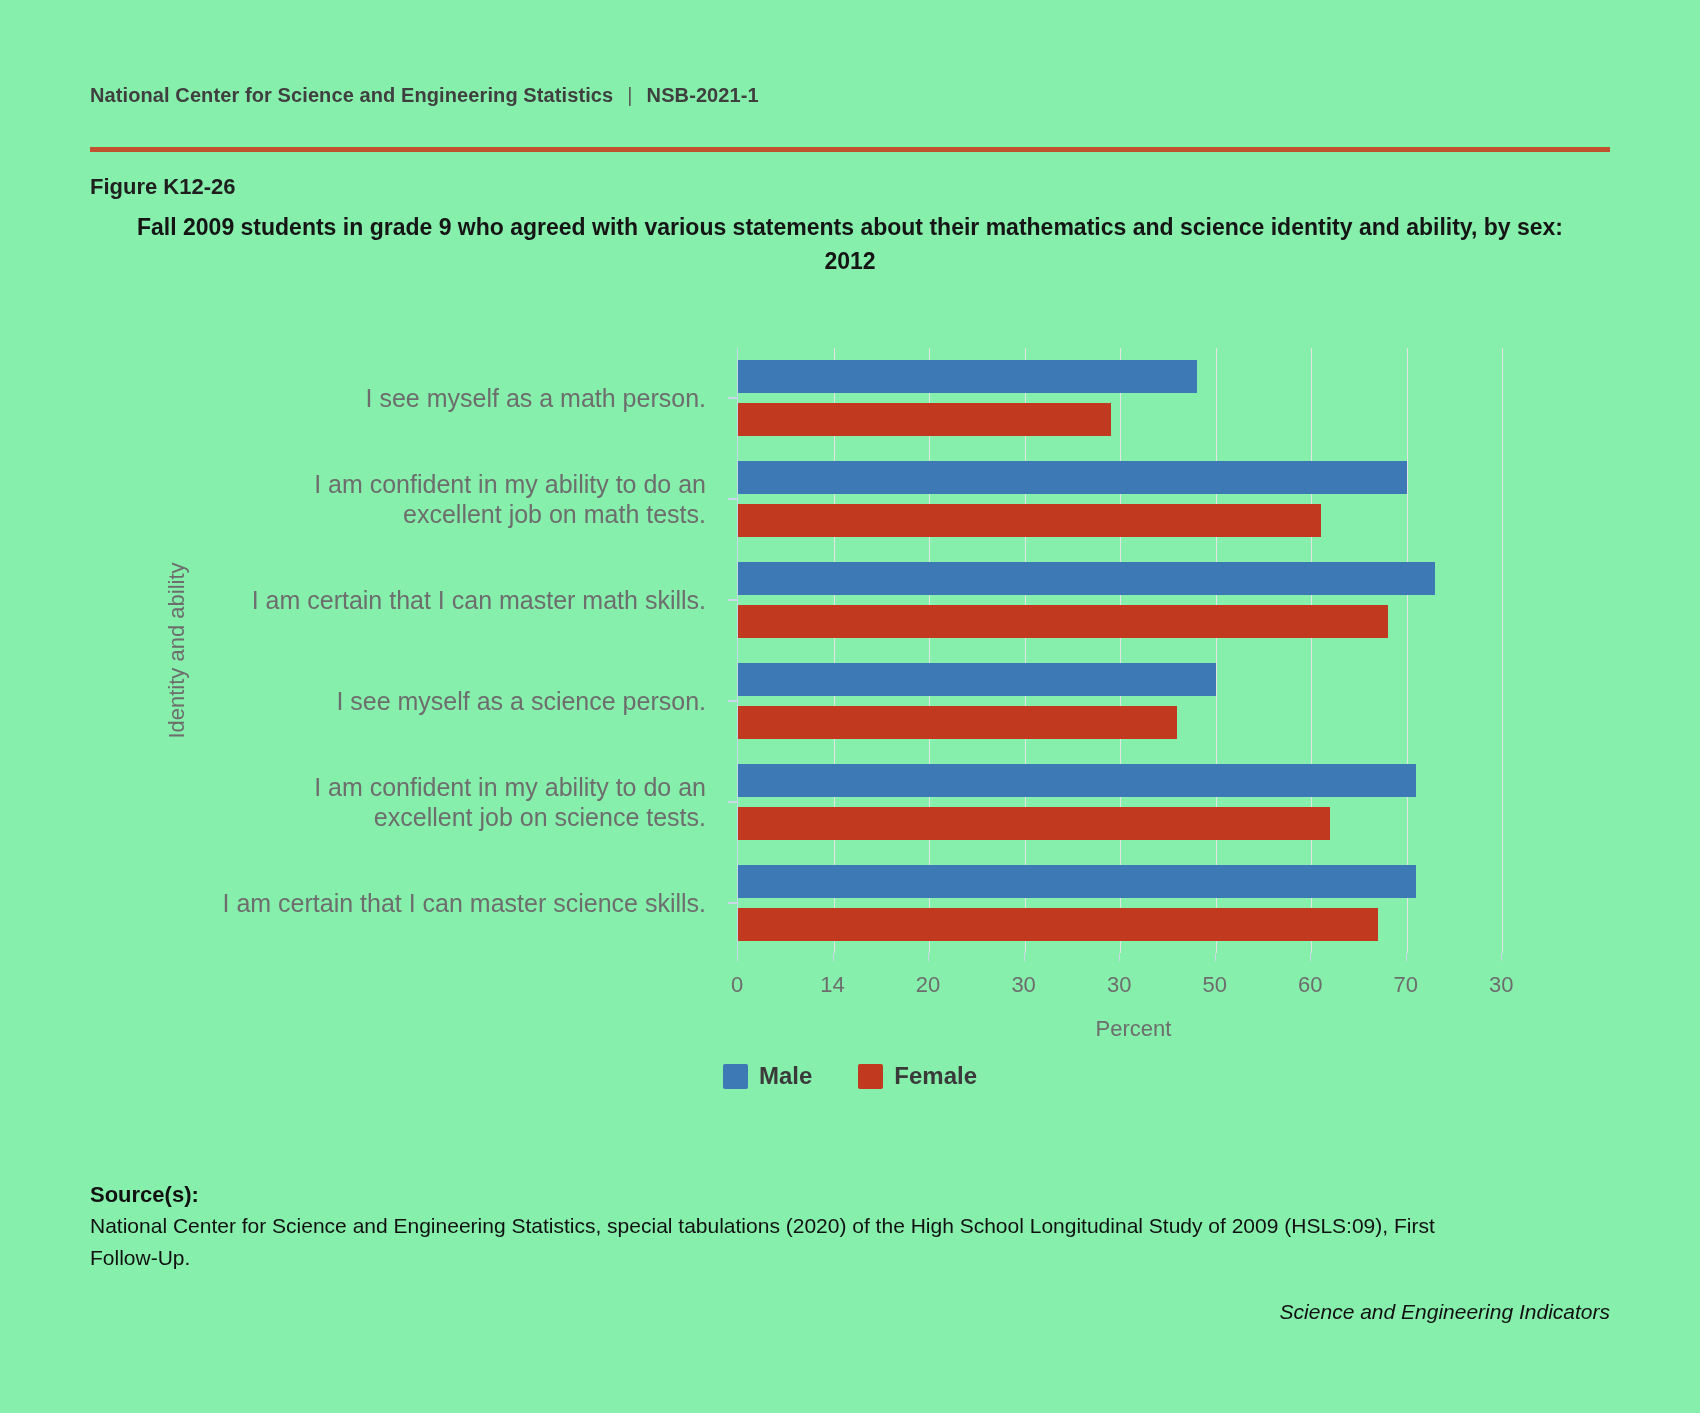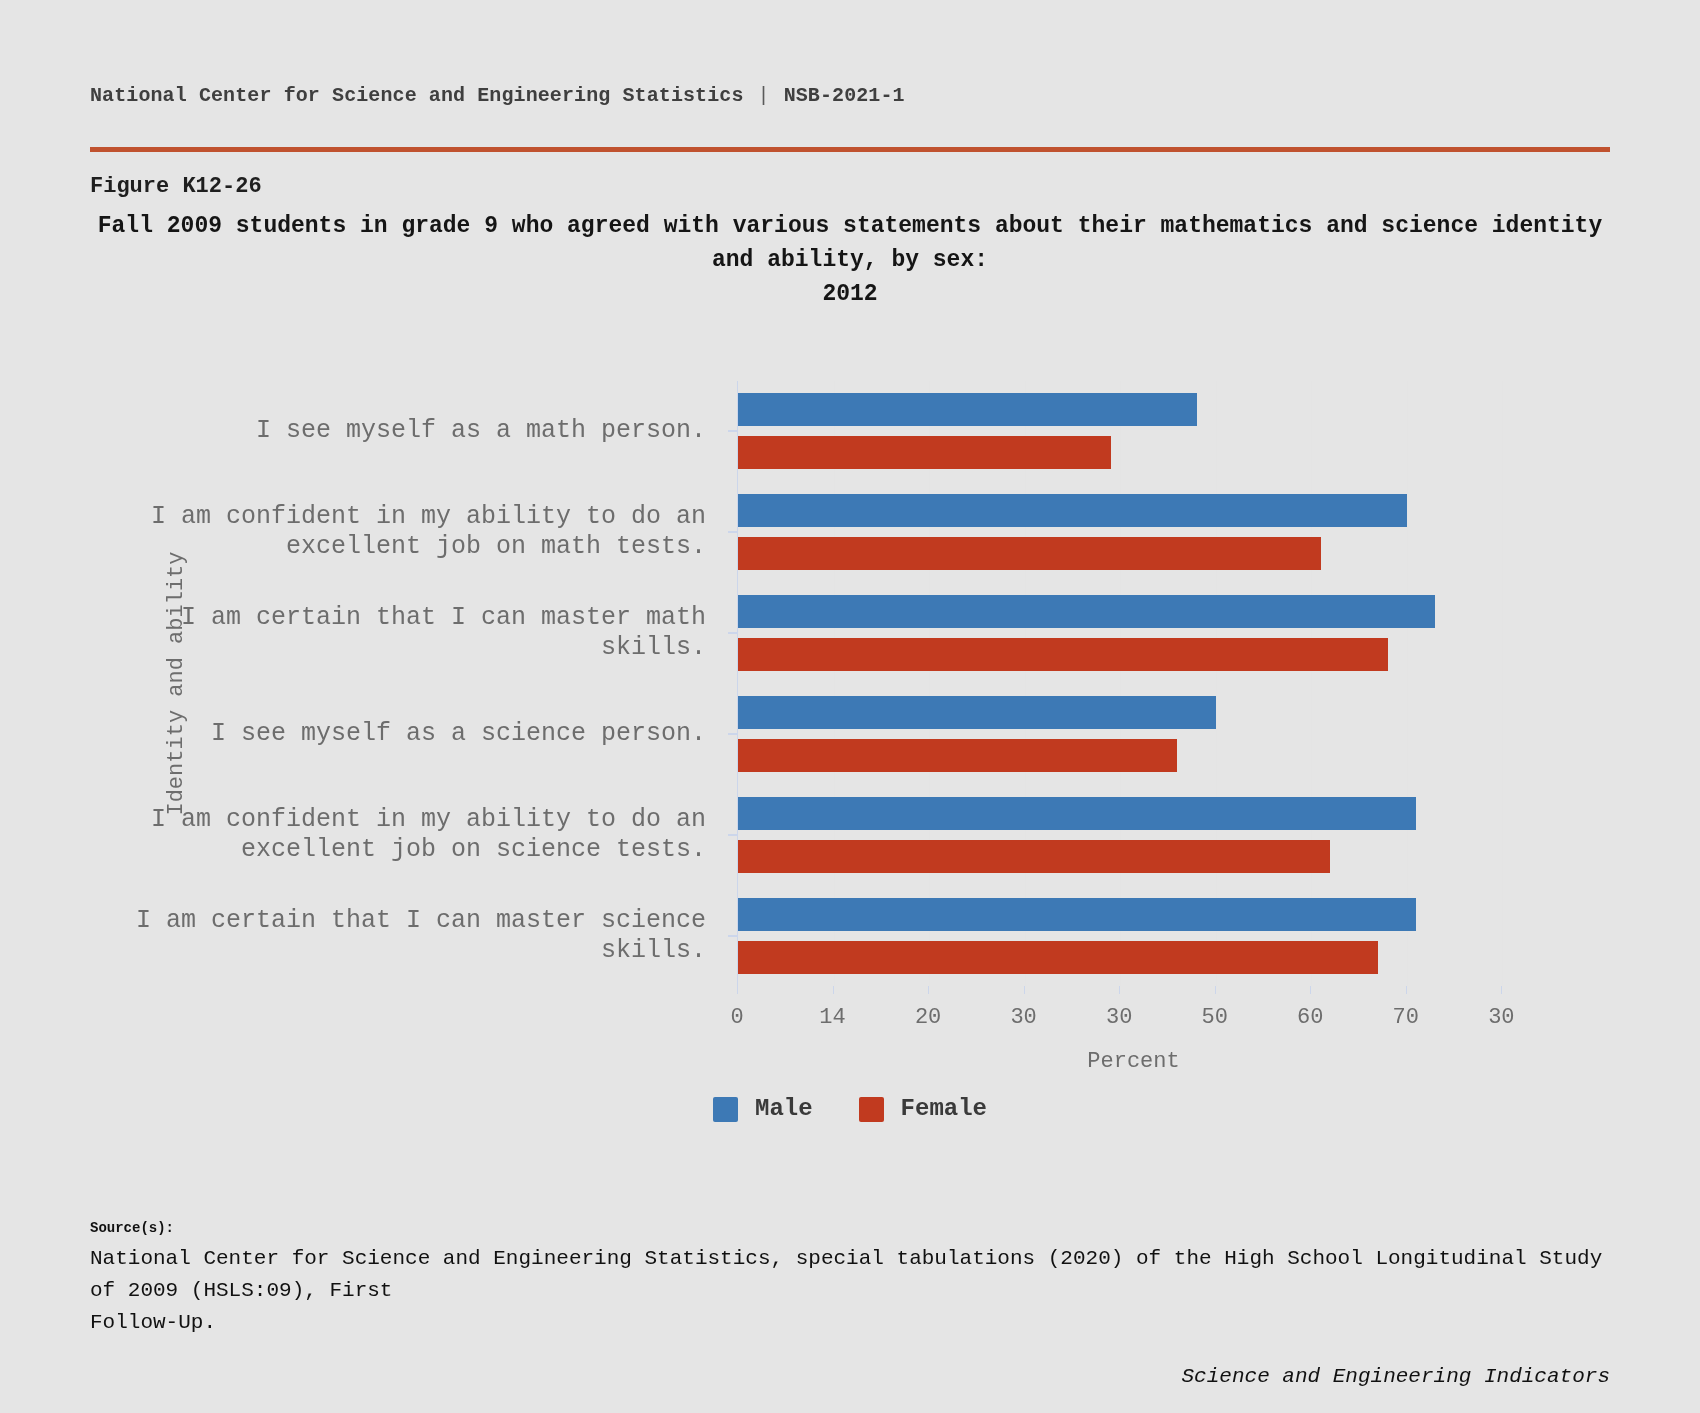--- a/index.html
+++ b/index.html
@@ -1,22 +1,22 @@
 <!DOCTYPE html>
 <html><head>
 <meta charset="utf-8">
 <style>
   html,body{margin:0;padding:0;background:#ffffff;}
   .page{
     position:relative;
     width:1700px;height:1413px;
-    background:#e5e5e5;
+    background:#86efac;
     box-sizing:border-box;
     padding:0 90px;
-    font-family:Liberation Mono, monospace;
+    font-family:Liberation Sans, sans-serif;
     overflow:hidden;
   }
   .header{
     margin-top:84px;
     font-size:20px;font-weight:700;color:#3f3f3f;
     letter-spacing:.1px;
   }
   .header .sep{margin:0 14px;font-weight:400;color:#5a5a5a;}
   .accent-rule{margin-top:40px;height:5px;background:#C0522F;}
   .figure-label{margin-top:22px;font-size:22px;font-weight:700;color:#1f1f1f;}
@@ -49,25 +49,25 @@
     font-size:22px;color:#6d6d6d;
   }
   .x-axis-title{
     position:absolute;left:647px;top:668px;width:793px;text-align:center;
     font-size:22px;color:#6d6d6d;
   }
   .legend{
     position:absolute;left:0;right:0;top:714px;
     display:flex;justify-content:center;align-items:center;gap:46px;
   }
-  .legend-item{display:flex;align-items:flex-end;gap:17px;}
+  .legend-item{display:flex;align-items:center;gap:11px;}
   .legend-swatch{width:25px;height:25px;border-radius:2px;}
   .legend-label{font-size:24px;font-weight:700;color:#3a3a3a;}
   .source-block{margin-top:72px;}
-  .source-heading{font-size:14px;font-weight:700;color:#111;line-height:30px;}
+  .source-heading{font-size:22px;font-weight:700;color:#111;line-height:30px;}
   .source-text{font-size:21px;color:#111;line-height:32px;white-space:pre-line;max-width:1520px;}
   .indicators-note{margin-top:26px;font-size:21px;font-style:italic;color:#111;text-align:right;}
 </style>
 </head>
 <body>
 
 <div class="page">
 
   <div class="header">
     <span>National Center for Science and Engineering Statistics</span><span class="sep">|</span><span>NSB-2021-1</span>

